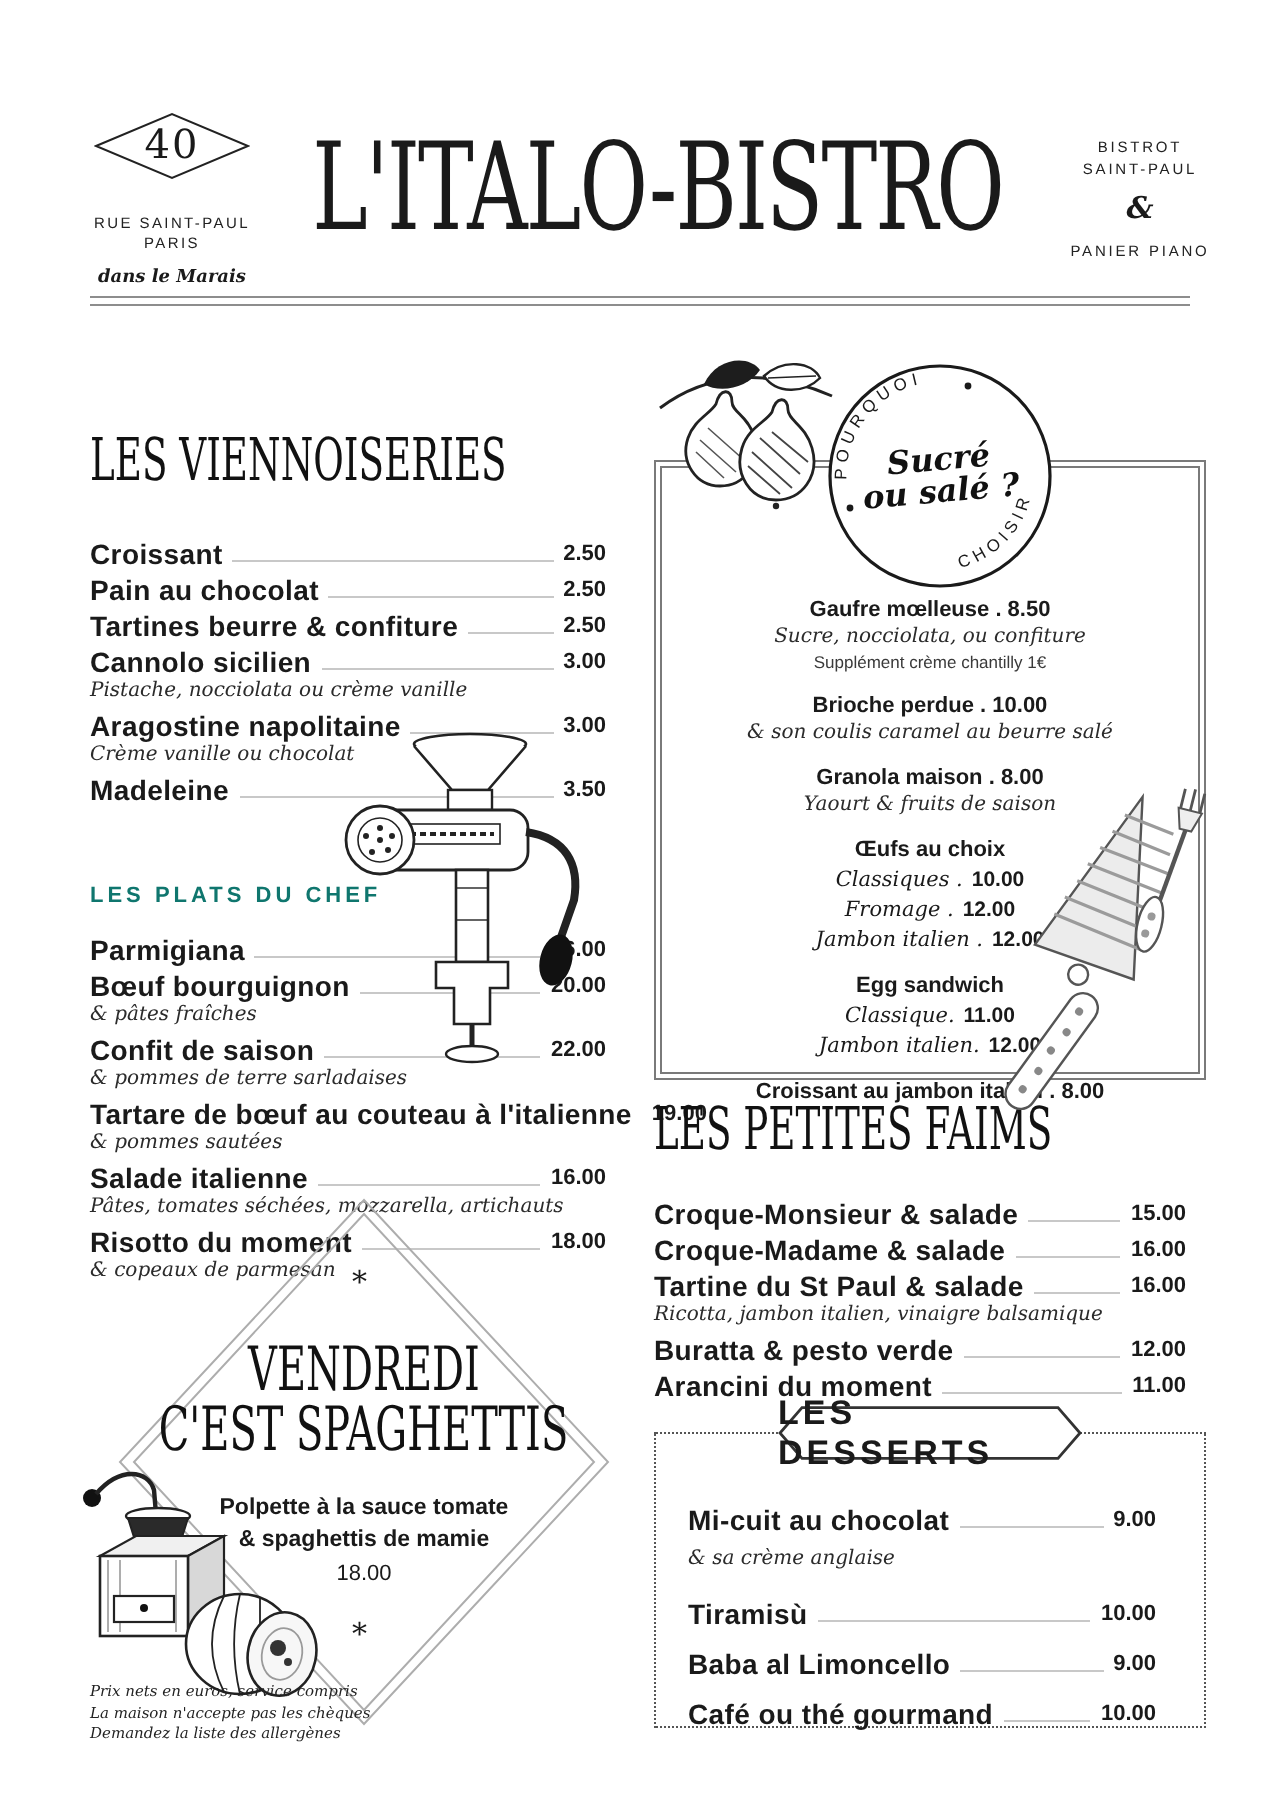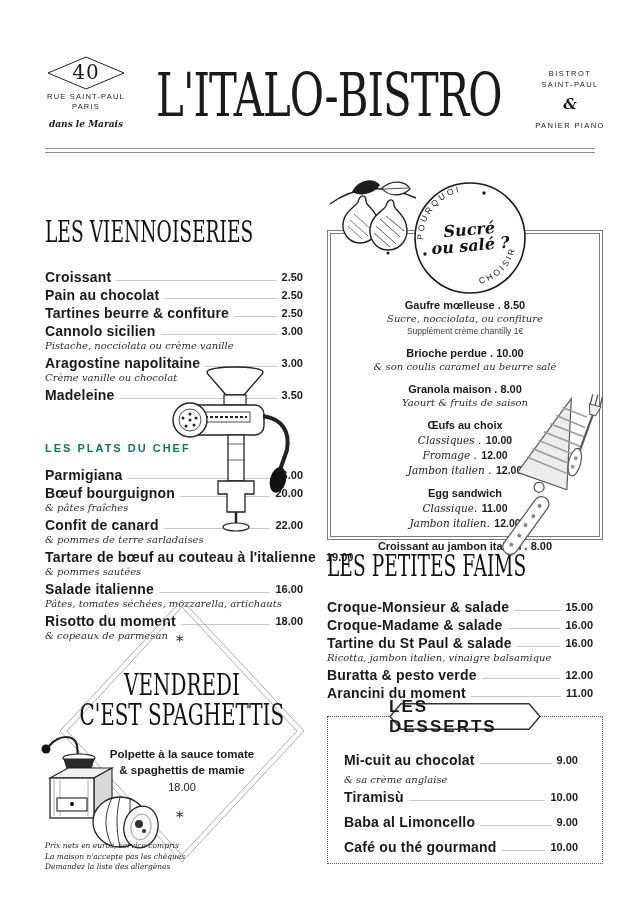--- a/index.html
+++ b/index.html
@@ -4,21 +4,21 @@
 <style>
   html,body{margin:0;padding:0;background:#e9e9e9;}
   .page{position:relative;width:640px;height:899px;background:#ffffff;margin:0 auto;
         font-family:"Liberation Sans",sans-serif;color:#1a1a1a;overflow:hidden;}
   
   .logo{position:absolute;left:38px;top:56px;width:96px;text-align:center;}
   .logo-diamond{position:relative;width:78px;height:34px;margin:0 auto;}
   .logo-diamond svg{display:block;}
   .logo-num{position:absolute;left:0;top:4px;width:100%;text-align:center;
             font-family:"DejaVu Serif",serif;font-size:20px;letter-spacing:1px;}
-  .addr{font-size:7.5px;letter-spacing:1.2px;color:#222;line-height:10px;margin-top:2px;}
+  .addr{font-size:7.5px;letter-spacing:1.2px;color:#222;line-height:10px;margin-top:17px;}
   .addr2{font-size:7.5px;letter-spacing:1.2px;color:#222;line-height:10px;}
   .addr-note{font-family:"DejaVu Serif",serif;font-style:italic;font-weight:bold;
              font-size:9px;margin-top:7px;}
   .title-wrap{position:absolute;left:138px;top:56px;width:382px;height:76px;
               display:flex;align-items:center;justify-content:center;}
   .main-title{font-family:"DejaVu Serif",serif;font-weight:400;font-size:44px;
               letter-spacing:-1px;white-space:nowrap;transform:scaleY(1.38) scaleX(0.95);}
   .hdr-right{position:absolute;left:523px;top:68px;width:94px;text-align:center;}
   .hdr-right .l{font-size:7.5px;letter-spacing:1.4px;line-height:11px;color:#222;}
   .hdr-amp{font-family:"DejaVu Serif",serif;font-style:italic;font-weight:bold;
@@ -30,21 +30,21 @@
                 letter-spacing:0;white-space:nowrap;transform:scaleY(1.55) scaleX(0.98);
                 transform-origin:left bottom;color:#111;}
   .bold-head{font-size:11px;font-weight:700;letter-spacing:2px;color:#0f766e;}
   .mrow{display:flex;align-items:flex-end;margin-bottom:4px;}
   .mname{font-size:14px;font-weight:600;line-height:14px;letter-spacing:0.2px;white-space:nowrap;}
   .mlead{flex:1;border-bottom:1px solid #c8c8c8;margin:0 5px 3px;}
   .mprice{font-size:11px;font-weight:600;line-height:14px;white-space:nowrap;}
   .mdesc{font-family:"DejaVu Serif",serif;font-style:italic;font-size:10px;
          line-height:12px;color:#2b2b2b;margin:-2px 0 4px;}
   .loose .mrow{margin-bottom:11px;}
-  .loose .mdesc{margin:-4px 0 4px;}
+  .loose .mdesc{margin:-4px 0 14px;}
   
   .col-left{position:absolute;left:45px;top:226px;width:258px;}
   .sec-vien .display-head{margin-bottom:22px;}
   .sec-plats-head{margin:40px 0 14px;}
   
   .friday-svg{position:absolute;left:58px;top:598px;z-index:1;}
   .friday-text{position:absolute;left:58px;top:598px;width:248px;height:266px;z-index:2;
                display:flex;flex-direction:column;align-items:center;justify-content:center;
                text-align:center;}
   .friday-display{font-family:"DejaVu Serif",serif;font-size:21px;line-height:30px;
@@ -172,21 +172,21 @@
         <span class="mlead"></span>
         <span class="mprice">16.00</span>
       </div>
       <div class="mrow">
         <span class="mname">Bœuf bourguignon</span>
         <span class="mlead"></span>
         <span class="mprice">20.00</span>
       </div>
       <div class="mdesc">&amp; pâtes fraîches</div>
       <div class="mrow">
-        <span class="mname">Confit de canard</span>
+        <span class="mname">Confit de saison</span>
         <span class="mlead"></span>
         <span class="mprice">22.00</span>
       </div>
       <div class="mdesc">&amp; pommes de terre sarladaises</div>
       <div class="mrow">
         <span class="mname">Tartare de bœuf au couteau à l'italienne</span>
         <span class="mlead"></span>
         <span class="mprice">19.00</span>
       </div>
       <div class="mdesc">&amp; pommes sautées</div>

